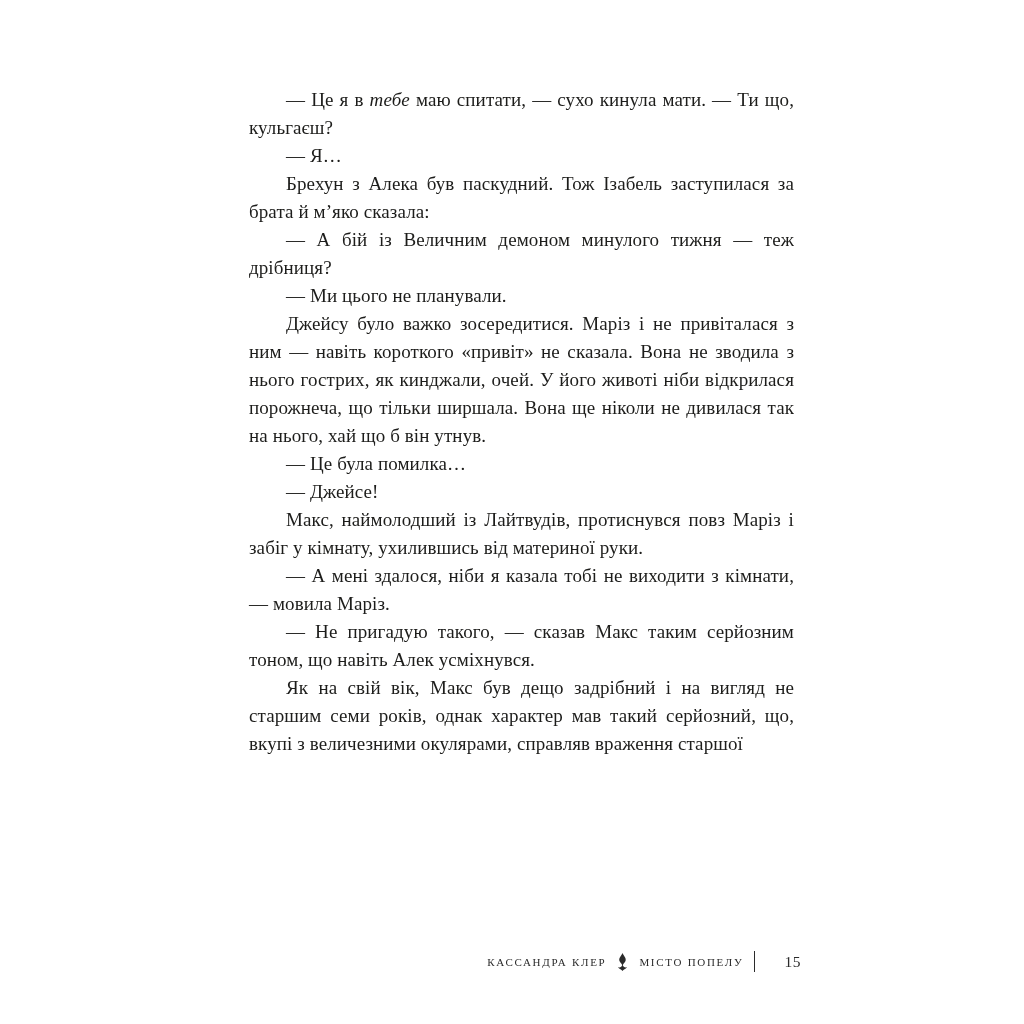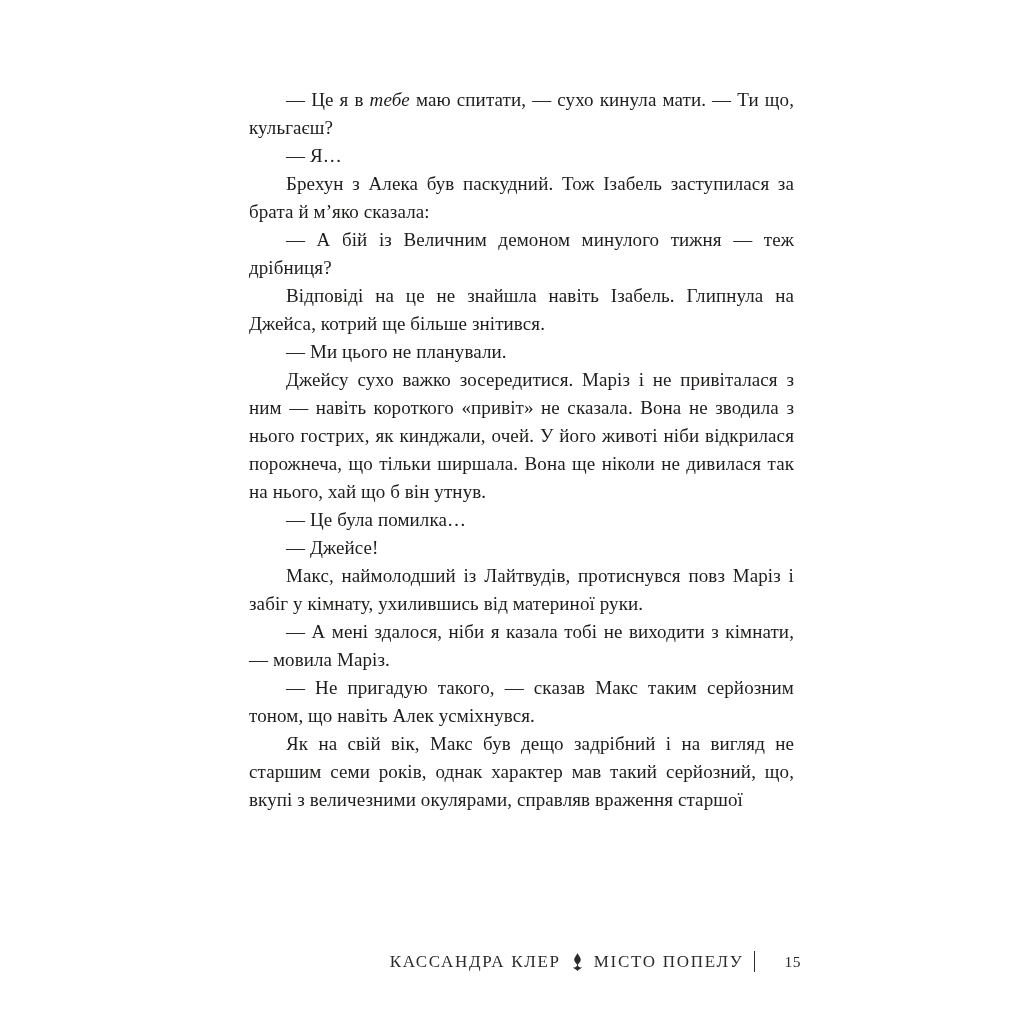--- a/index.html
+++ b/index.html
@@ -29,21 +29,21 @@
     position: absolute;
     top: 951px;
     left: 249px;
     width: 552px;
     display: flex;
     justify-content: flex-end;
     align-items: center;
     color: #2b2b2b;
   }
   .footer .caps {
-    font-size: 17px;
+    font-size: 11px;
     letter-spacing: 1.7px;
     white-space: nowrap;
   }
   .footer .ornament {
     display: inline-flex;
     align-items: center;
     margin: 0 9px;
   }
   .footer .sep {
     width: 1px;
@@ -58,23 +58,22 @@
   }
 </style>
 </head>
 <body style="background: rgb(255, 255, 255); color: rgb(29, 29, 27);">
 
 <div class="book-page">
     <p class="para"><span>— Це я в </span><em>тебе</em><span> маю спитати, — сухо кинула мати. — Ти що, кульгаєш?</span></p>
     <p class="para"><span>— Я…</span></p>
     <p class="para"><span>Брехун з Алека був паскудний. Тож Ізабель заступилася за брата й м’яко сказала:</span></p>
     <p class="para"><span>— А бій із Величним демоном минулого тижня — теж дрібниця?</span></p>
-    <p class="para"><span>Відповіді на це не знайшла навіть Ізабель. Глипнула на Джейса, котрий ще більше знітився.</span></p>
     <p class="para"><span>— Ми цього не планували.</span></p>
-    <p class="para"><span>Джейсу сухо важко зосередитися. Маріз і не привіталася з ним — навіть короткого «привіт» не сказала. Вона не зводила з нього гострих, як кинджали, очей. У його животі ніби відкрилася порожнеча, що тільки ширшала. Вона ще ніколи не дивилася так на нього, хай що б він утнув.</span></p>
+    <p class="para"><span>Джейсу було важко зосередитися. Маріз і не привіталася з ним — навіть короткого «привіт» не сказала. Вона не зводила з нього гострих, як кинджали, очей. У його животі ніби відкрилася порожнеча, що тільки ширшала. Вона ще ніколи не дивилася так на нього, хай що б він утнув.</span></p>
     <p class="para"><span>— Це була помилка…</span></p>
     <p class="para"><span>— Джейсе!</span></p>
     <p class="para"><span>Макс, наймолодший із Лайтвудів, протиснувся повз Маріз і забіг у кімнату, ухилившись від материної руки.</span></p>
     <p class="para"><span>— А мені здалося, ніби я казала тобі не виходити з кімнати, — мовила Маріз.</span></p>
     <p class="para"><span>— Не пригадую такого, — сказав Макс таким серйозним тоном, що навіть Алек усміхнувся.</span></p>
     <p class="para"><span>Як на свій вік, Макс був дещо задрібний і на вигляд не старшим семи років, однак характер мав такий серйозний, що, вкупі з величезними окулярами, справляв враження старшої</span></p>
   </div>
 
 <div class="footer">
   <span class="caps">КАССАНДРА КЛЕР</span>

